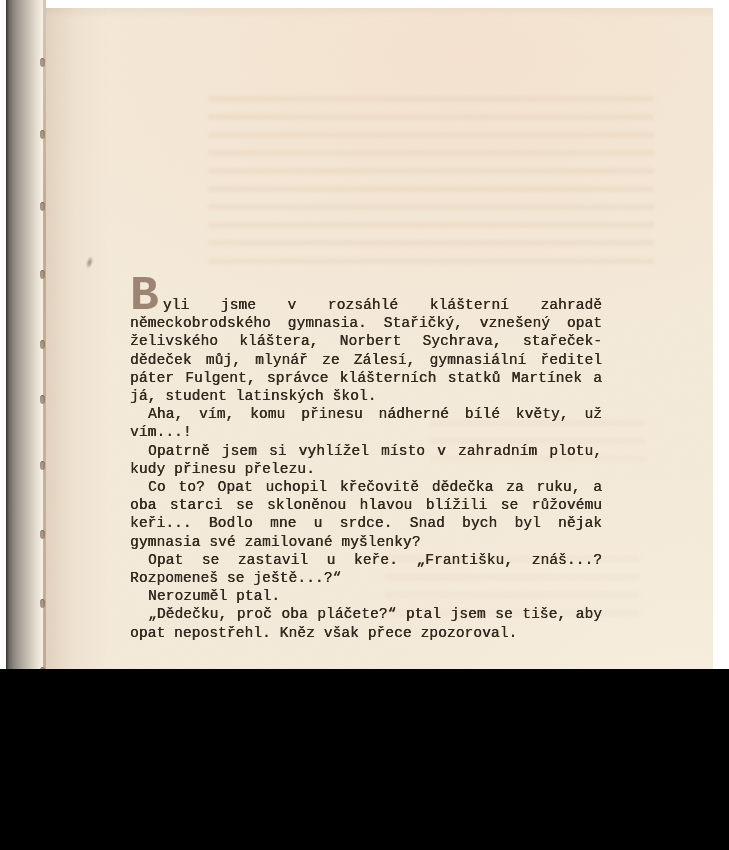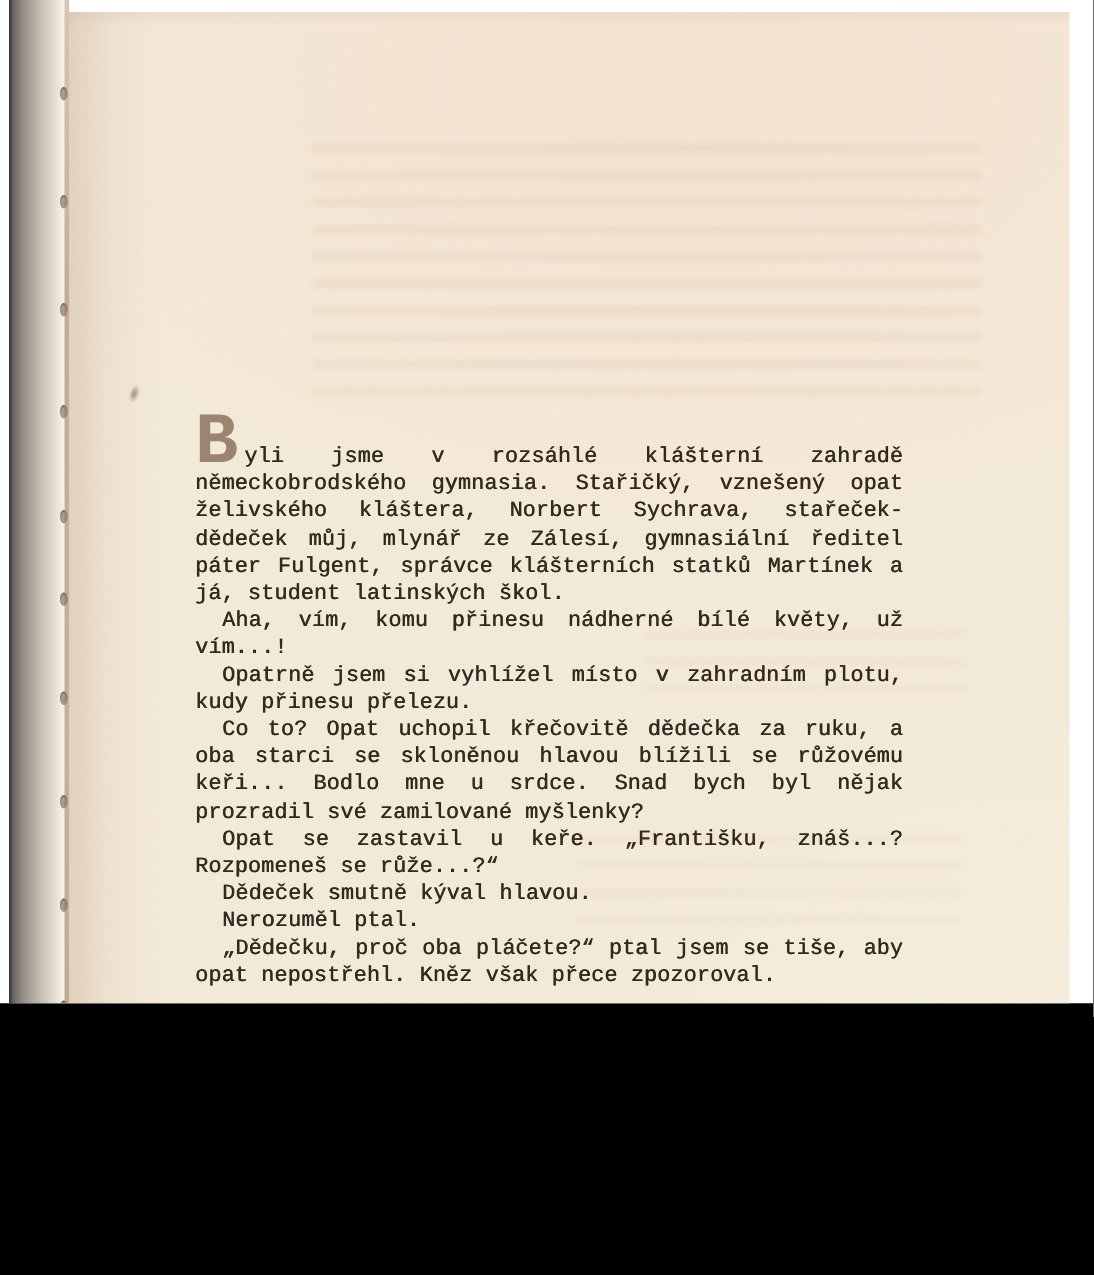--- a/index.html
+++ b/index.html
@@ -127,23 +127,22 @@
   <div class="ghost g3"></div>
 
   <div class="smudge"></div>
   <div class="speck"></div>
 
   <div class="text-block">
     <p class="first"><span class="drop-cap">B</span><span>yli jsme v rozsáhlé klášterní zahradě německobrodského gymnasia. Stařičký, vznešený opat želivského kláštera, Norbert Sychrava, stařeček-dědeček můj, mlynář ze Zálesí, gymnasiální ředitel páter Fulgent, správce klášterních statků Martínek a já, student latinských škol.</span></p>
     <div>
         <p>Aha, vím, komu přinesu nádherné bílé květy, už vím...!</p>
         <p>Opatrně jsem si vyhlížel místo v zahradním plotu, kudy přinesu přelezu.</p>
-        <p>Co to? Opat uchopil křečovitě dědečka za ruku, a oba starci se skloněnou hlavou blížili se růžovému keři... Bodlo mne u srdce. Snad bych byl nějak prozradil své zamilované myšlenky?</p>
-        <p>Opat se zastavil u keře. „Františku, znáš...? Rozpomeneš se růže...?“</p>
-        <p>Dědeček smutně kýval hlavou.</p>
+        <p>Co to? Opat uchopil křečovitě dědečka za ruku, a oba starci se skloněnou hlavou blížili se růžovému keři... Bodlo mne u srdce. Snad bych byl nějak gymnasia své zamilované myšlenky?</p>
+        <p>Opat se zastavil u keře. „Františku, znáš...? Rozpomeneš se ještě...?“</p>
         <p>Nerozuměl ptal.</p>
         <p>„Dědečku, proč oba pláčete?“ ptal jsem se tiše, aby opat nepostřehl. Kněz však přece zpozoroval.</p>
       </div>
   </div>
 
   <div class="page-number">7</div>
 
 </div>
 
 </body></html>

